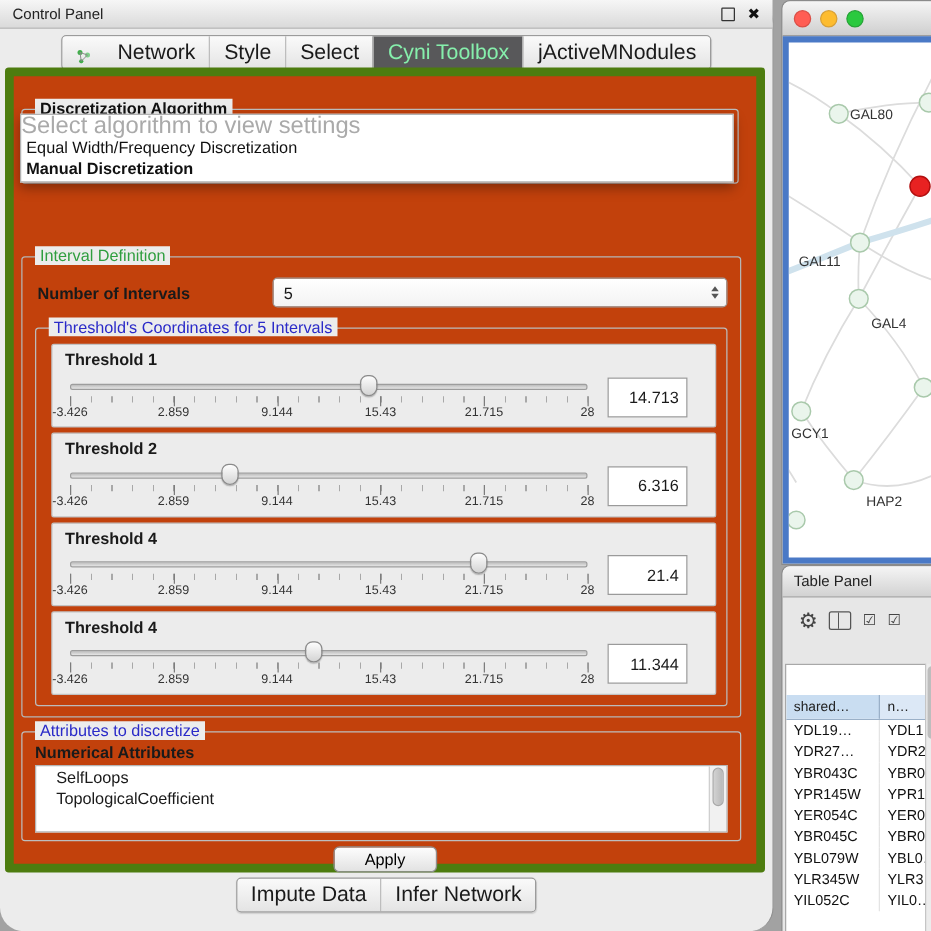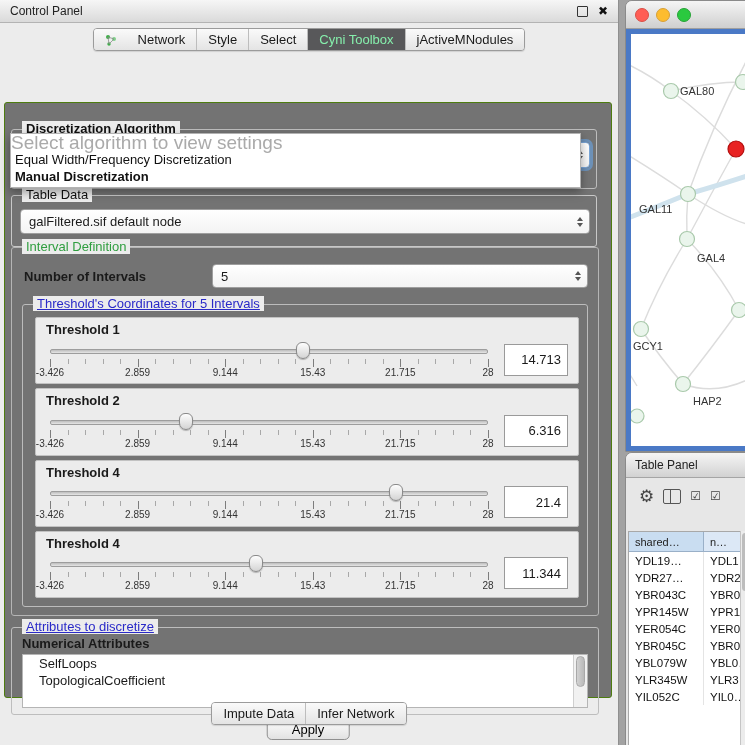--- a/index.html
+++ b/index.html
@@ -4,55 +4,55 @@
 <style>
   html,body{margin:0;padding:0;}
   body{
     width:745px;height:745px;position:relative;overflow:hidden;
     background:#a2a2a2;
     font-family:"Liberation Sans","DejaVu Sans",sans-serif;
     font-size:13px;color:#1a1a1a;
     -webkit-font-smoothing:antialiased;
   }
   
-  .control-panel{position:absolute;left:0;top:0;width:618px;height:745px;background:#ececec;border-right:1px solid #8f8f8f;}
+  .control-panel{position:absolute;left:0;top:0;width:618px;height:745px;background:#ececec;border-right:1px solid #8f8f8f;border-radius:19px;}
   .cp-titlebar{height:22px;background:linear-gradient(#f6f6f6,#dadada);border-bottom:1px solid #b3b3b3;display:flex;align-items:center;padding:0 10px;}
   .cp-title{font-size:12px;color:#222;}
   .cp-title-icons{margin-left:auto;display:flex;align-items:center;gap:10px;}
   .float-box{width:9px;height:9px;border:1.4px solid #333;border-radius:1px;}
   .close-x{font-size:12px;color:#111;line-height:1;}
   
   .tabbar{position:absolute;top:28px;left:0;right:0;display:flex;justify-content:center;}
   .tabgroup{display:flex;border:1px solid #9b9b9b;border-radius:4px;overflow:hidden;background:#f1f1f1;box-shadow:0 1px 1px rgba(0,0,0,.12);}
-  .tab{padding:3px 11px;font-size:13px;background:linear-gradient(#fafafa,#e4e4e4);border-left:1px solid #bdbdbd;display:flex;align-items:center;gap:21px;cursor:default;white-space:nowrap;}
+  .tab{padding:3px 11px;font-size:17px;background:linear-gradient(#fafafa,#e4e4e4);border-left:1px solid #bdbdbd;display:flex;align-items:center;gap:21px;cursor:default;white-space:nowrap;}
   .tab:first-child{border-left:none;}
   .tab.sel{background:#58585a;color:#86efac;}
   .net-ic{display:inline-block;width:12px;height:12px;}
   
-  .content{position:absolute;left:4px;right:6px;top:54px;bottom:47px;border:1px solid #4d7c0f;border-radius:3px;background:#737373;margin-top:48px;}
+  .content{position:absolute;left:4px;right:6px;top:54px;bottom:47px;border:7px solid #4d7c0f;border-radius:3px;background:#c2410c;}
   
   .fs{position:absolute;border:1px solid #bdbdbd;border-radius:3px;}
   .fs>.legend{position:absolute;top:-9px;left:10px;background:#ececec;padding:0 4px;font-size:13px;white-space:nowrap;}
   .legend.green{color:#2f9e3f;}
-  .legend.blue{color:#2a2ac8;text-decoration:underline;}
+  .legend.blue{color:#2a2ac8;}
   .legend.bold{font-weight:bold;color:#111;}
   
   .combo{height:22px;background:linear-gradient(#ffffff,#f3f3f3);border:1px solid #9e9e9e;border-radius:4px;display:flex;align-items:center;padding:0 6px 0 8px;font-size:13px;}
   .combo.focused{box-shadow:0 0 0 3px rgba(105,165,230,.6);border-color:#7aa6d8;}
   .combo-arrows{margin-left:auto;display:flex;flex-direction:column;gap:2px;align-items:center;padding-left:6px;}
   .arr-up{width:0;height:0;border-left:3.5px solid transparent;border-right:3.5px solid transparent;border-bottom:4.5px solid #555;}
   .arr-dn{width:0;height:0;border-left:3.5px solid transparent;border-right:3.5px solid transparent;border-top:4.5px solid #555;}
   
   .popup{position:absolute;left:5px;top:30px;width:569px;height:53px;background:#fff;border:1px solid #b2b2b2;box-shadow:0 4px 9px rgba(0,0,0,.35);z-index:9;}
   .popup .ph{height:17px;text-align:left;color:#aaa;font-size:19px;line-height:17px;}
   .popup .opt{height:17px;line-height:17px;padding-left:4px;font-size:13px;color:#111;}
   .popup .opt.b{font-weight:bold;}
   
   .th-wrap{position:absolute;left:12px;right:8px;top:12px;bottom:8px;display:flex;flex-direction:column;gap:4px;}
-  .th-block{flex:1;border:1px solid #c2c2c2;border-radius:2px;padding:4px 10px 2px 10px;display:flex;flex-direction:column;background:#ececec;}
+  .th-block{flex:1;border:1px solid #c2c2c2;border-radius:2px;padding:4px 22px 2px 10px;display:flex;flex-direction:column;background:#ececec;}
   .th-title{font-weight:bold;font-size:13px;margin-bottom:1px;}
   .th-row{display:flex;align-items:center;flex:1;}
   .slider{flex:1;margin:0 6px 0 4px;}
   .track-zone{position:relative;height:18px;}
   .track{position:absolute;left:0;right:0;top:8px;height:3px;background:linear-gradient(#bdbdbd,#e6e6e6);border:1px solid #9d9d9d;border-radius:2px;}
   .thumb{position:absolute;top:1px;width:12px;height:15px;background:linear-gradient(#fdfdfd,#d4d4d4);border:1px solid #8a8a8a;border-radius:6px 6px 7px 7px;transform:translateX(-50%);box-shadow:0 1px 1px rgba(0,0,0,.25);}
   .ticks{position:relative;height:8px;background:repeating-linear-gradient(90deg,#a8a8a8 0 1px,transparent 1px 4%);background-size:100% 5px;background-repeat:no-repeat;}
   .maj{position:absolute;top:0;width:1px;height:8px;background:#7d7d7d;}
   .tick-labels{position:relative;height:12px;font-size:10px;color:#333;}
   .tl{position:absolute;top:0;transform:translateX(-50%);white-space:nowrap;}
@@ -81,21 +81,21 @@
   .node.red{fill:#e82222;stroke:#b20f0f;}
   .nlabel{font-family:"Liberation Sans",sans-serif;font-size:11px;fill:#333;}
   
   .table-panel{position:absolute;left:625px;top:452px;width:125px;height:293px;background:#e7e7e7;border:1px solid #8a8a8a;border-radius:7px 0 0 0;overflow:hidden;}
   .tp-titlebar{height:24px;background:linear-gradient(#f5f5f5,#d2d2d2);border-bottom:1px solid #a5a5a5;display:flex;align-items:center;padding-left:9px;font-size:12px;color:#222;}
   .tp-toolbar{height:36px;display:flex;align-items:center;gap:9px;padding-left:13px;}
   .gear{font-size:17px;color:#444;line-height:1;}
   .tbl-ic{width:16px;height:13px;border:1.6px solid #555;border-radius:2px;background:linear-gradient(90deg,transparent 6px,#555 6px,#555 7.5px,transparent 7.5px);}
   .chk{font-size:12px;color:#444;line-height:1;}
   .tp-table{position:absolute;left:2px;right:10px;top:78px;bottom:0;background:#fff;border:1px solid #a8a8a8;overflow:hidden;}
-  .tp-head{display:flex;height:19px;border-bottom:1px solid #9ab0c8;}
+  .tp-head{display:flex;height:19px;border-bottom:1px solid #9ab0c8;margin-top:24px;}
   .tp-hc{font-size:11px;color:#222;display:flex;align-items:center;padding-left:6px;overflow:hidden;white-space:nowrap;}
   .tp-hc.c1{width:68px;background:#c9ddf1;border-right:1px solid #9ab0c8;}
   .tp-hc.c2{flex:1;background:#dce8f6;}
   .tp-row{display:flex;height:17px;}
   .tp-c{font-size:11.5px;color:#111;display:flex;align-items:center;padding-left:6px;overflow:hidden;white-space:nowrap;}
   .tp-c.c1{width:68px;border-right:1px solid #e4e4e4;}
   .tp-c.c2{flex:1;}
   .tp-scroll{position:absolute;right:1px;top:78px;bottom:1px;width:9px;background:#ececec;border-left:1px solid #c5c5c5;}
   .tp-sthumb{margin:2px 1px;height:58px;background:#bdbdbd;border-radius:4px;}
 </style>
@@ -152,30 +152,20 @@
           </span>
       </div>
     </div>
 
     <div class="popup">
       <div class="ph">Select algorithm to view settings</div>
       <div class="opt">Equal Width/Frequency Discretization</div>
       <div class="opt b">Manual Discretization</div>
     </div>
 
-    <div class="fs" style="left:6px;right:14px;top:92px;height:50px;border-color:#c8c8c8;">
-      <span class="legend" style="color:#111;">Table Data</span>
-      <div class="combo" style="position:absolute;left:8px;right:6px;top:13px;height:23px;">
-        <span>galFiltered.sif default node</span>
-        <span class="combo-arrows">
-            <i class="arr-up"></i>
-            <i class="arr-dn"></i>
-          </span>
-      </div>
-    </div>
 
     <div class="fs" style="left:6px;right:12px;top:144px;height:367px;border-color:#b5b5b5;">
       <span class="legend green">Interval Definition</span>
 
       <div style="position:absolute;left:12px;right:10px;top:16px;display:flex;align-items:center;">
         <span style="font-weight:bold;width:188px;">Number of Intervals</span>
         <div class="combo" style="flex:1;">
           <span>5</span>
           <span class="combo-arrows">
               <i class="arr-up"></i>

